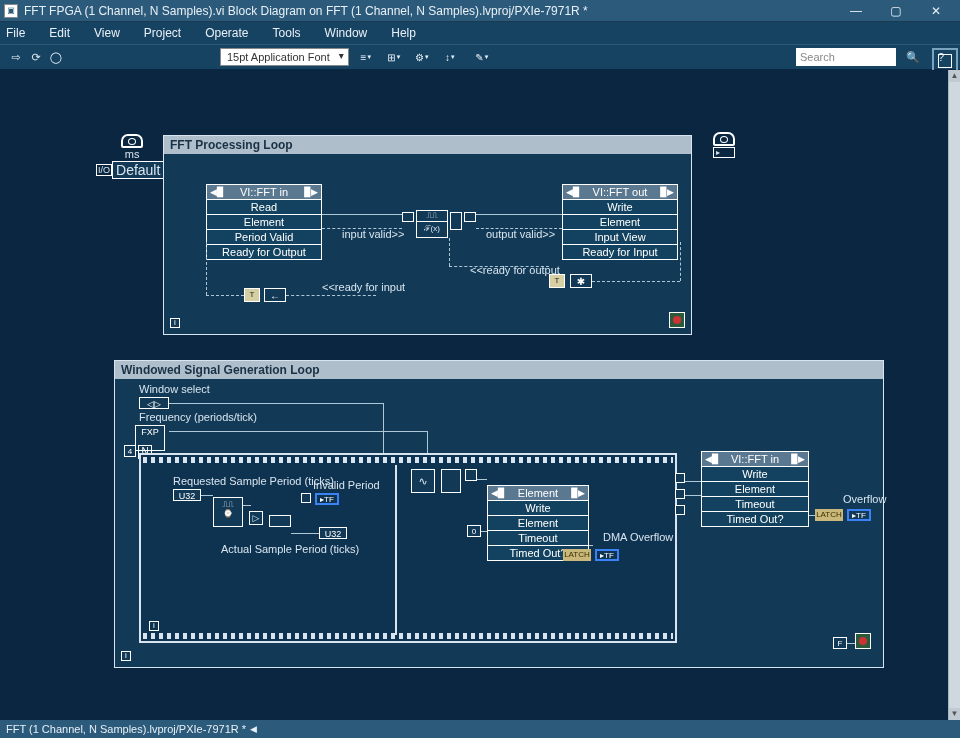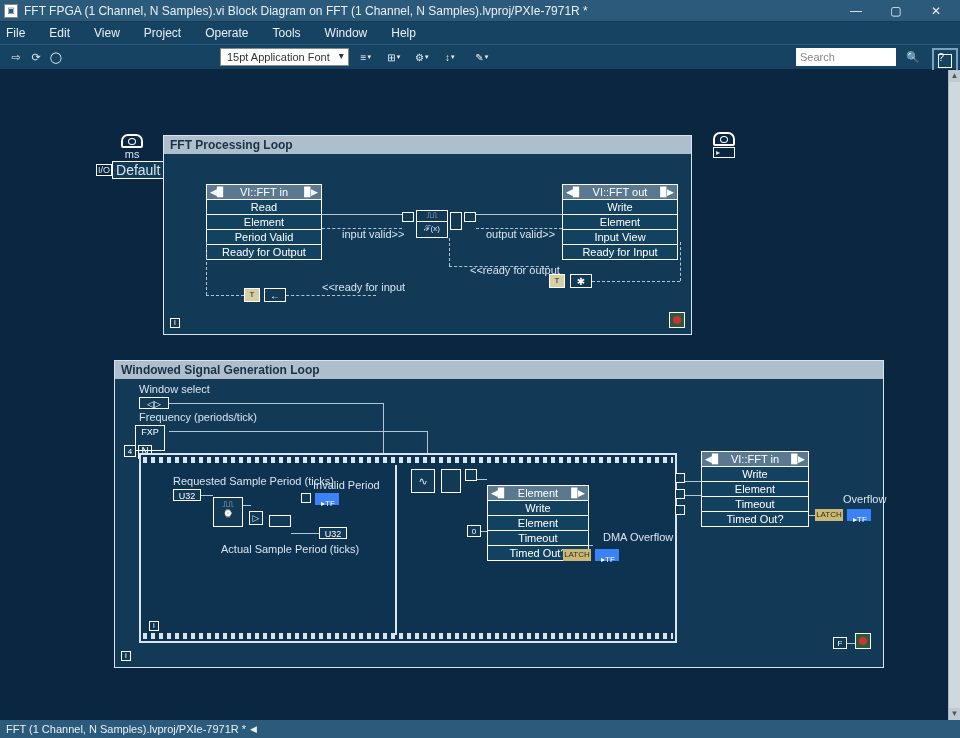--- a/index.html
+++ b/index.html
@@ -41,21 +41,21 @@
 .dashv{border-left:1px dashed #afc8d8;background:none;width:0}
 .node{position:absolute;border:1px solid #fff;background:#123a56}
 .tinybox{position:absolute;border:1px solid #fff;width:20px;height:14px;font-size:8px;text-align:center;line-height:12px;color:#fff;background:#123a56}
 .smallcap{position:absolute;font-size:11px;color:#d8e4ef}
 .filmstrip{position:absolute;border:2px solid #d8e4ef;background:#0e3350}
 .filmstrip::before,.filmstrip::after{content:"";position:absolute;left:2px;right:2px;height:6px;background:repeating-linear-gradient(90deg,#d8e4ef 0 4px,transparent 4px 8px)}
 .filmstrip::before{top:2px}
 .filmstrip::after{bottom:2px}
 .fbreg{position:absolute;width:22px;height:14px;border:1px solid #fff;display:flex;align-items:center;justify-content:center;font-size:10px;color:#fff;background:#123a56}
 .latch{position:absolute;width:28px;height:12px;background:#c9b87a;color:#3a2e00;font-size:8px;text-align:center;line-height:12px}
-.tf{position:absolute;width:24px;height:12px;border:6px solid #3b82f6;font-size:8px;text-align:center;line-height:10px;color:#fff}
+.tf{position:absolute;width:24px;height:12px;border:2px solid #3b82f6;font-size:8px;text-align:center;line-height:10px;color:#fff}
 .arrow-rt{position:absolute;width:10px;height:10px;border:1px solid #fff;background:#123a56}
 .Nsq{position:absolute;width:14px;height:14px;border:1px solid #fff;text-align:center;line-height:12px;font-size:10px;color:#fff}
 .isq{position:absolute;width:10px;height:10px;border:1px solid #fff;font-size:8px;text-align:center;line-height:8px;color:#fff}
 .msterm{position:absolute}
 .msterm .cap{font-size:11px;color:#d8e4ef;text-align:center}
 .msterm .trm{border:1px solid #fff;padding:0 3px;font-size:14px;margin-top:1px;background:#123a56;display:inline-block}
 </style>
 </head>
 <body>
 

